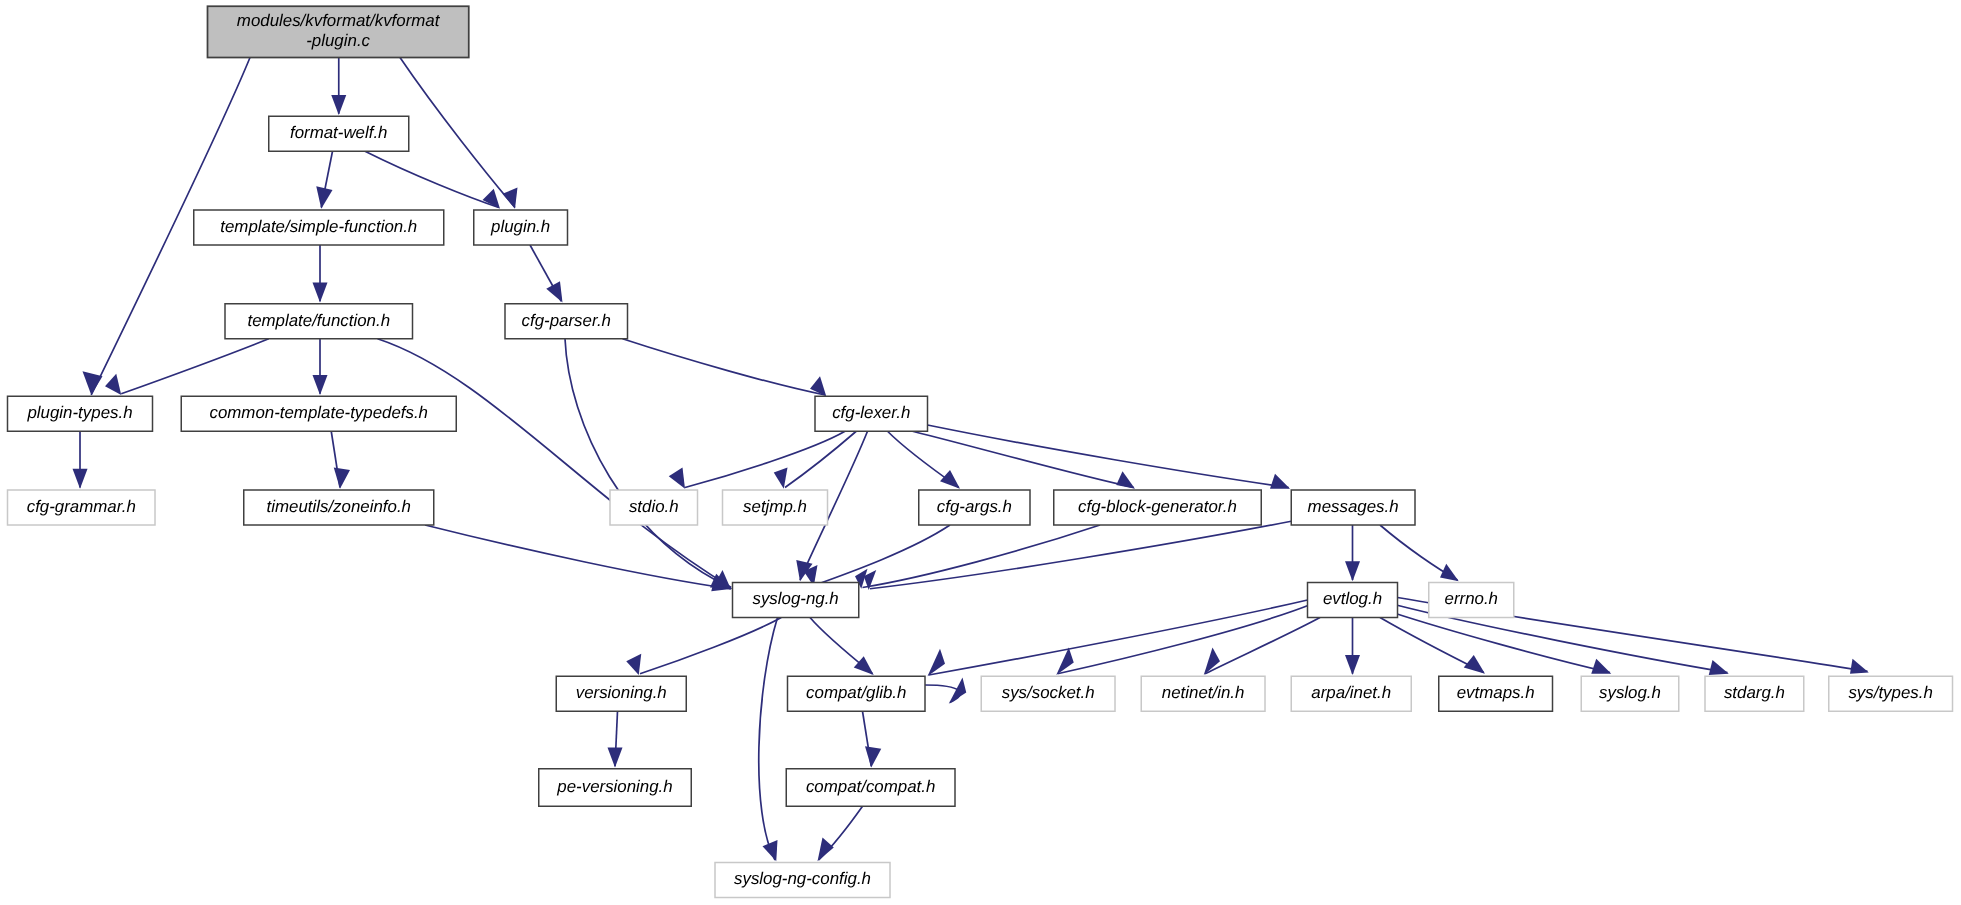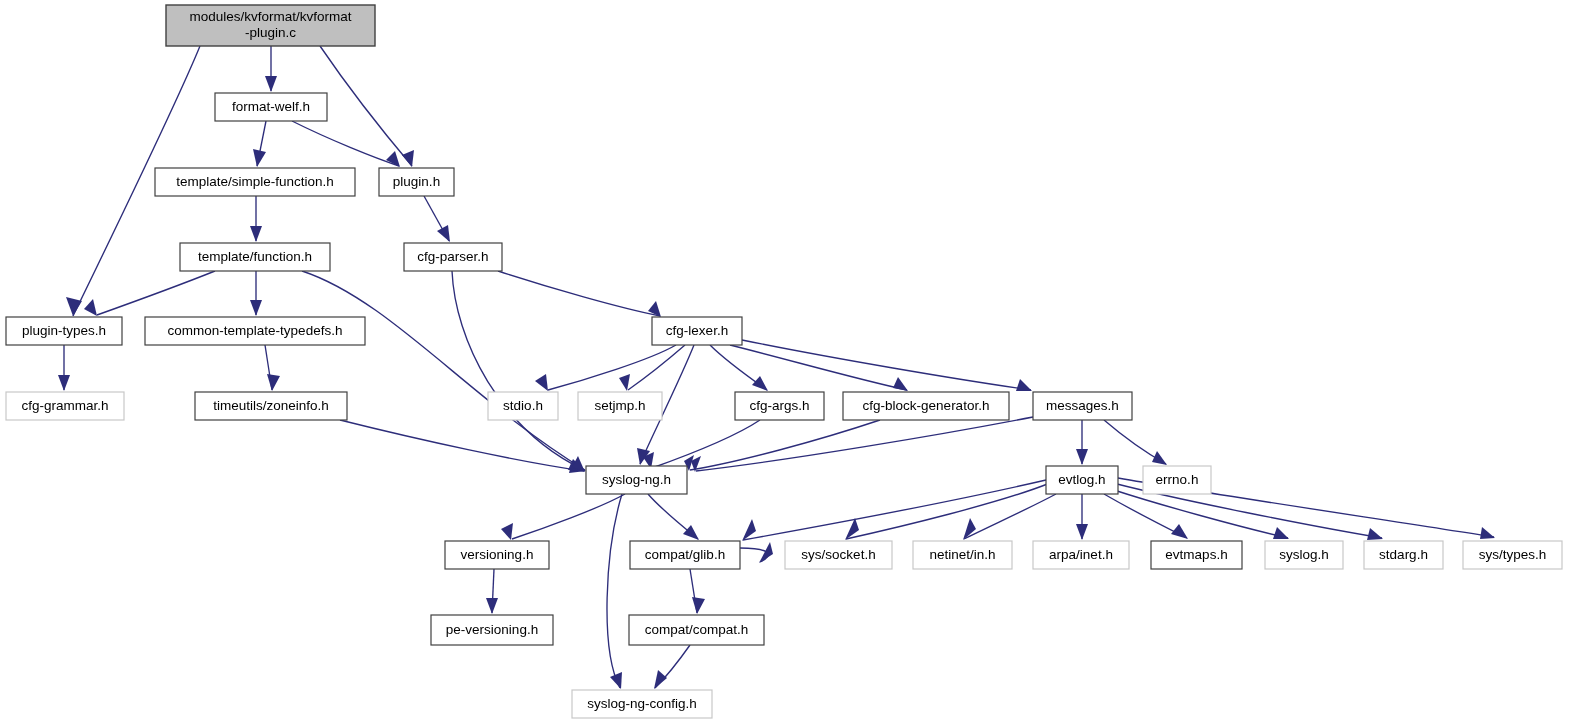--- a/index.html
+++ b/index.html
@@ -11,20 +11,21 @@
   body {
     width: 1569px;
     height: 724px;
     font-family: "Liberation Sans", sans-serif;
     overflow: hidden;
   }
   #graph-root {
     position: relative;
     width: 1569px;
     height: 652px;
+    font-style: italic;
   }
   svg#dep-graph {
     display: block;
     width: 1569px;
     height: 724px;
   }
   .node-box {
     fill: #ffffff;
     stroke: #404040;
     stroke-width: 1.2px;

